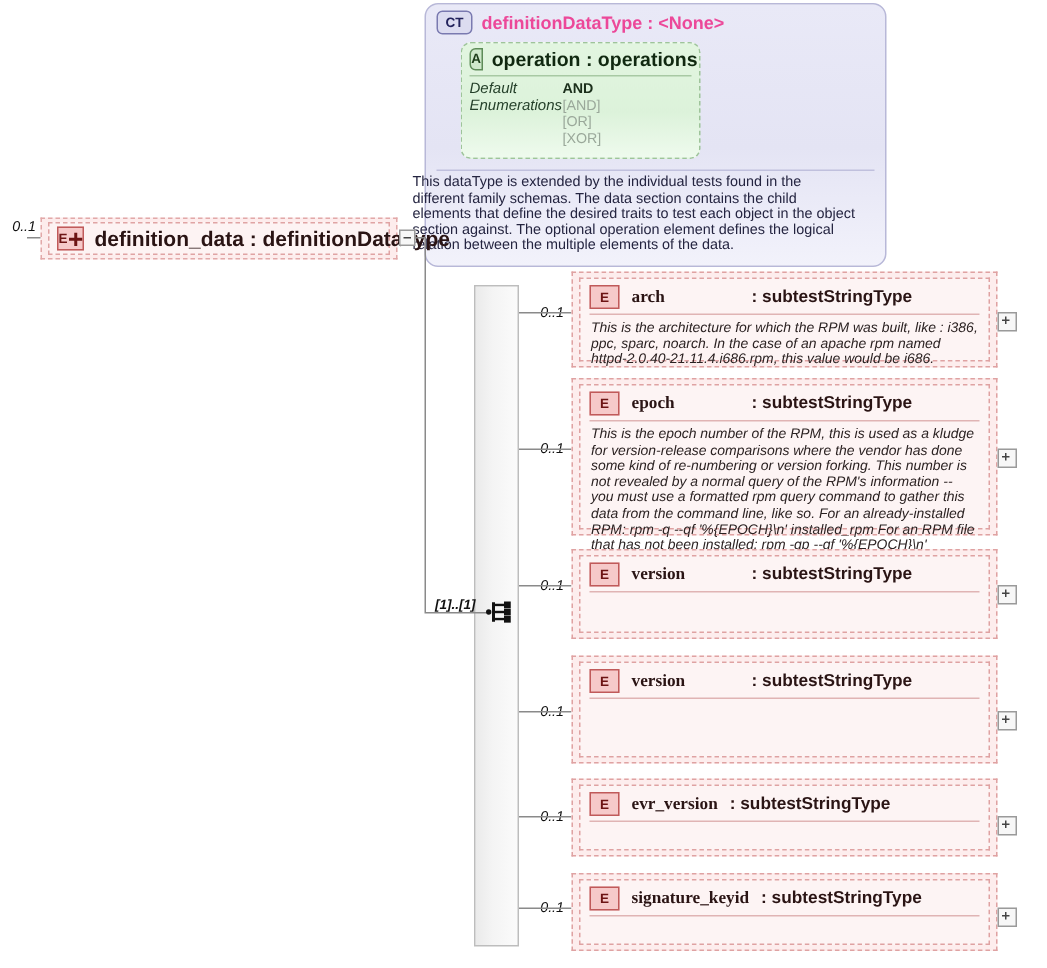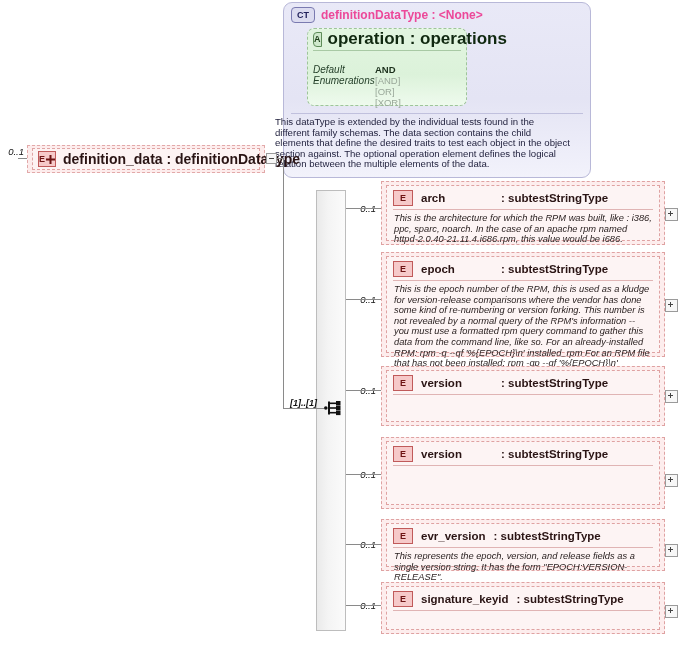--- a/index.html
+++ b/index.html
@@ -52,25 +52,25 @@
     left: 313px; top: 31px; width: 152px; height: 16px;
     display: flex; align-items: center; gap: 6px;
   }
   .badge-a {
     display: inline-flex; align-items: center; justify-content: center;
     width: 17px; height: 13px;
     border: 1px solid #5e8c59; border-radius: 4px 0 0 4px;
     background: #cfe9cc;
     font-size: 9px; font-weight: bold; color: #1d3d1a;
   }
-  .attr-title { font-size: 17px; font-weight: bold; color: #102810; white-space: nowrap; }
+  .attr-title { font-size: 13px; font-weight: bold; color: #102810; white-space: nowrap; }
   .attr-rule {
     left: 313px; top: 50px; width: 148px; height: 0; border-top: 1px solid #a8c9a4;
   }
-  .attr-rows { left: 313px; top: 64px; width: 150px; }
+  .attr-rows { left: 313px; top: 54px; width: 150px; }
   .attr-row { display: flex; line-height: 11px; height: 11px; }
   .attr-key { width: 62px; font-style: italic; font-size: 10px; color: #25402a; }
   .attr-val-strong { font-size: 9.5px; font-weight: bold; color: #1b2f1b; }
   .attr-val-enum { font-size: 9.5px; color: #9aa89a; }
 
   
   .ct-doc-rule { left: 291px; top: 113px; width: 292px; height: 0; border-top: 1px solid #c0c0dd; }
   .ct-doc {
     left: 275px; top: 117px; width: 296px;
     font-size: 9.6px; line-height: 10.6px; color: #242440;
@@ -136,20 +136,21 @@
   }
   .badge-e {
     display: inline-flex; align-items: center; justify-content: center;
     width: 18px; height: 14px;
     border: 1px solid #c05a5a; background: #f6c9c9;
     font-size: 9px; font-weight: bold; color: #6d1414;
   }
   .child-name {
     font-size: 11.5px; font-weight: bold; color: #2a1414; white-space: nowrap;
     display: inline-block;
+    font-family: Liberation Serif, serif;
   }
   .child-type {
     font-size: 11.5px; font-weight: bold; color: #2a1414; white-space: nowrap;
   }
   .child-rule {
     margin: 2px 6px 0 6px; border-top: 1px solid #e0b4b4; height: 0;
   }
   .child-doc {
     padding: 3px 7px 0 7px;
     font-style: italic; font-size: 9.3px; line-height: 10.6px; color: #2b2222;
@@ -305,21 +306,20 @@
 <div class="abs child-card" style="left:352px; top:539px;">0..1</div>
 <div class="line" style="left:346px; top:544px; width:35px; height:1px;"></div>
 <div class="abs child" style="left:381px; top:519px; width:284px; height:52px;">
   <div class="child-inner">
     <div class="child-head">
       <span class="badge-e">E</span>
       <span class="child-name">evr_version</span>
       <span class="child-type">: subtestStringType</span>
     </div>
     <div class="child-rule"></div>
-    <div class="child-doc">This represents the epoch, version, and release fields as a single version string.  It has the form "EPOCH:VERSION-RELEASE".</div>
   </div>
 </div>
 <div class="expand-box" style="left:665px; top:544px;"></div>
 
 <div class="abs child-card" style="left:352px; top:600px;">0..1</div>
 <div class="line" style="left:346px; top:605px; width:35px; height:1px;"></div>
 <div class="abs child" style="left:381px; top:582px; width:284px; height:52px;">
   <div class="child-inner">
     <div class="child-head">
       <span class="badge-e">E</span>

